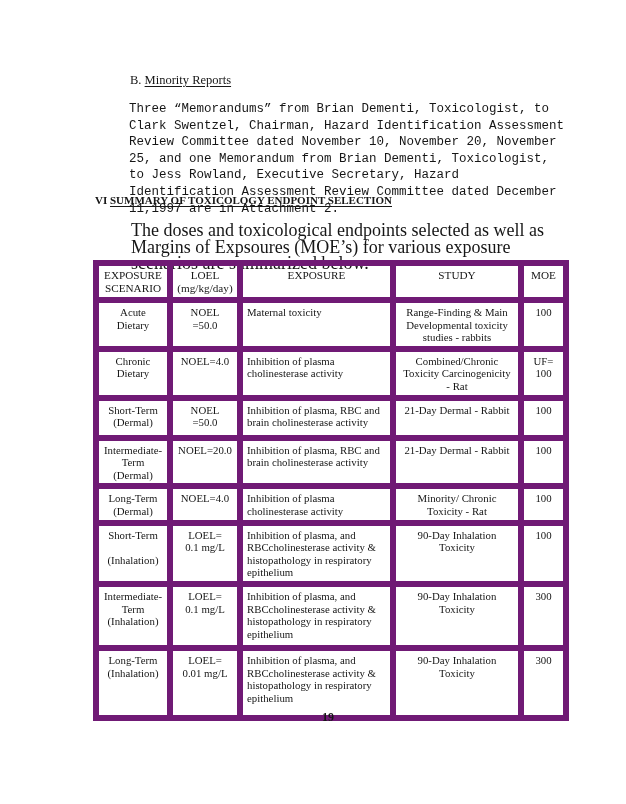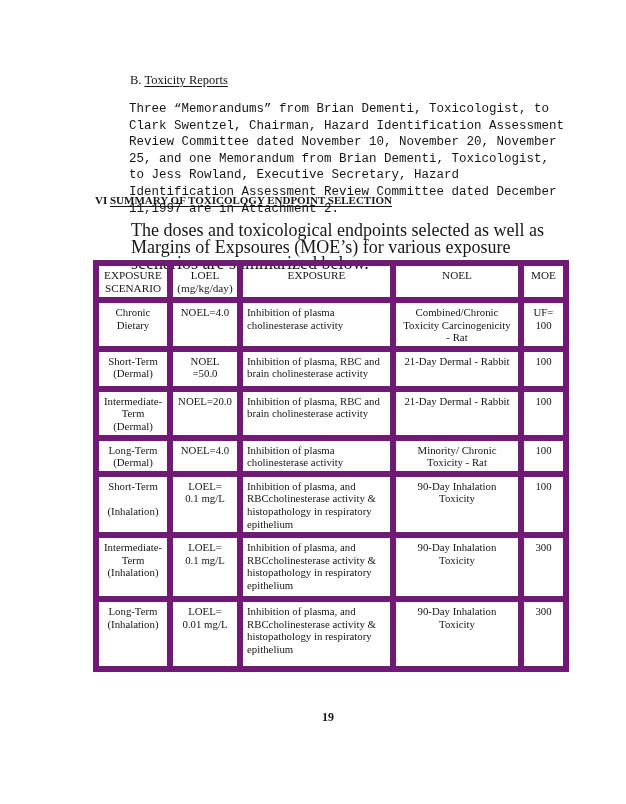--- a/index.html
+++ b/index.html
@@ -40,21 +40,21 @@
   }
   .tox-table th{text-align:center;font-size:11.2px;}
   .col-scenario,.col-dose,.col-study,.col-moe{text-align:center;}
   .col-endpoint{text-align:left;}
 
   .page-num{top:710px;left:93px;width:470px;text-align:center;font-size:12px;font-weight:bold;}
 </style>
 </head>
 <body>
 
-<div class="abs section-b"><span>B.</span> <span class="u">Toxicity Reports</span></div>
+<div class="abs section-b"><span>B.</span> <span class="u">Minority Reports</span></div>
 
 <div class="abs para1">Three “Memorandums” from Brian Dementi, Toxicologist, to Clark Swentzel, Chairman, Hazard Identification Assessment Review Committee dated November 10, November 20, November 25, and one Memorandum from Brian Dementi, Toxicologist, to Jess Rowland, Executive Secretary, Hazard Identification Assessment Review Committee dated December 11,1997 are in Attachment 2.</div>
 
 <div class="abs section-vi"><span>VI</span> <span class="u">SUMMARY OF TOXICOLOGY ENDPOINT SELECTION</span></div>
 
 <div class="abs para2">The doses and toxicological endpoints selected as well as Margins of Expsoures (MOE’s) for various exposure scenarios are summarized below.</div>
 
 <table class="abs tox-table">
   <colgroup>
     <col style="width:74px">
@@ -63,22 +63,32 @@
       <col style="width:128px">
       <col style="width:45px">
   </colgroup>
   <tbody>
       <tr style="height:37px">
     <th>EXPOSURE
 SCENARIO</th>
     <th>LOEL
 (mg/kg/day)</th>
     <th>EXPOSURE</th>
-    <th>NOEL</th>
+    <th>STUDY</th>
     <th>MOE</th>
+  </tr>
+  <tr style="height:44px">
+    <td class="col-scenario">Acute
+Dietary</td>
+    <td class="col-dose">NOEL =50.0</td>
+    <td class="col-endpoint">Maternal toxicity</td>
+    <td class="col-study">Range-Finding &amp; Main
+Developmental toxicity
+studies - rabbits</td>
+    <td class="col-moe">100</td>
   </tr>
   <tr style="height:46px">
     <td class="col-scenario">Chronic
 Dietary</td>
     <td class="col-dose">NOEL=4.0</td>
     <td class="col-endpoint">Inhibition of plasma
 cholinesterase activity</td>
     <td class="col-study">Combined/Chronic
 Toxicity Carcinogenicity
 - Rat</td>

